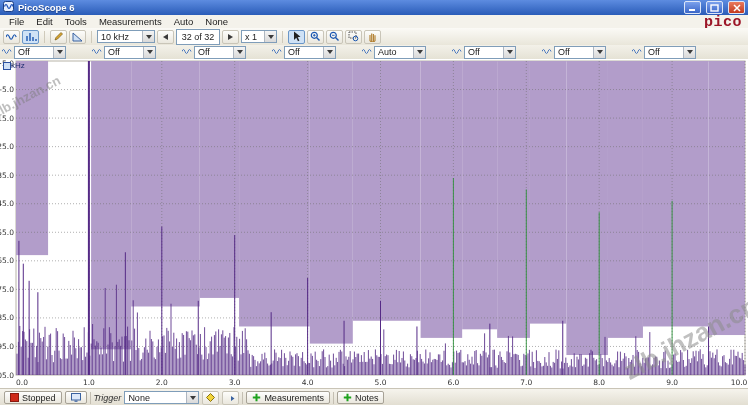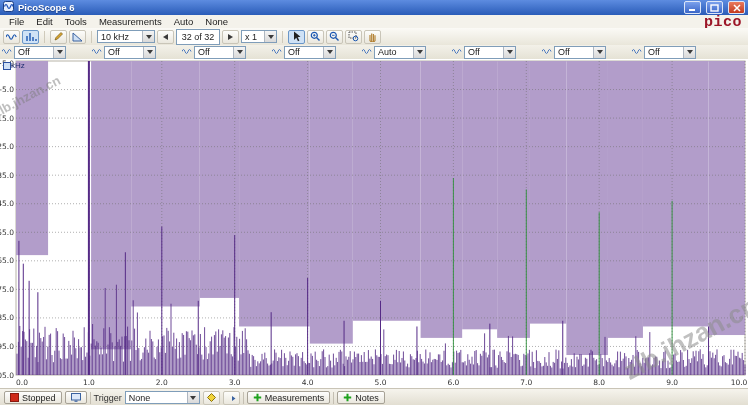--- a/index.html
+++ b/index.html
@@ -51,21 +51,21 @@
   .wm.tl{left:-10px;top:30px;font-size:13px;}
   .wm.br{right:-16px;bottom:34px;font-size:26px;color:rgba(140,140,140,.55);}
 
   
   .statusbar{position:absolute;left:0;top:388px;right:0;height:17px;background:linear-gradient(#f6f4ed,#e1ddd0);
     border-top:1px solid #c9c4b6;display:flex;align-items:center;gap:3px;padding:0 4px;font-size:9px;}
   .sbtn{height:13px;border:1px solid #a7a296;background:linear-gradient(#fefefe,#eae7dd);border-radius:2px;
     display:inline-flex;align-items:center;gap:3px;padding:0 5px;box-sizing:border-box;}
   .ssep{width:1px;height:12px;background:#c4bfb2;}
   .stopsq{width:7px;height:7px;background:#cf2a1a;border:1px solid #8a1a10;}
-  .slabel{color:#333;}
+  .slabel{color:#333;font-style:italic;}
 </style>
 </head>
 <body>
 
 <div id="app">
 
   <div class="titlebar">
     <span>
       <svg width="11" height="11" viewBox="0 0 11 11">
           <rect x="0.5" y="0.5" width="10" height="10" rx="2" fill="#e8eefc" stroke="#1b3f86"></rect>

